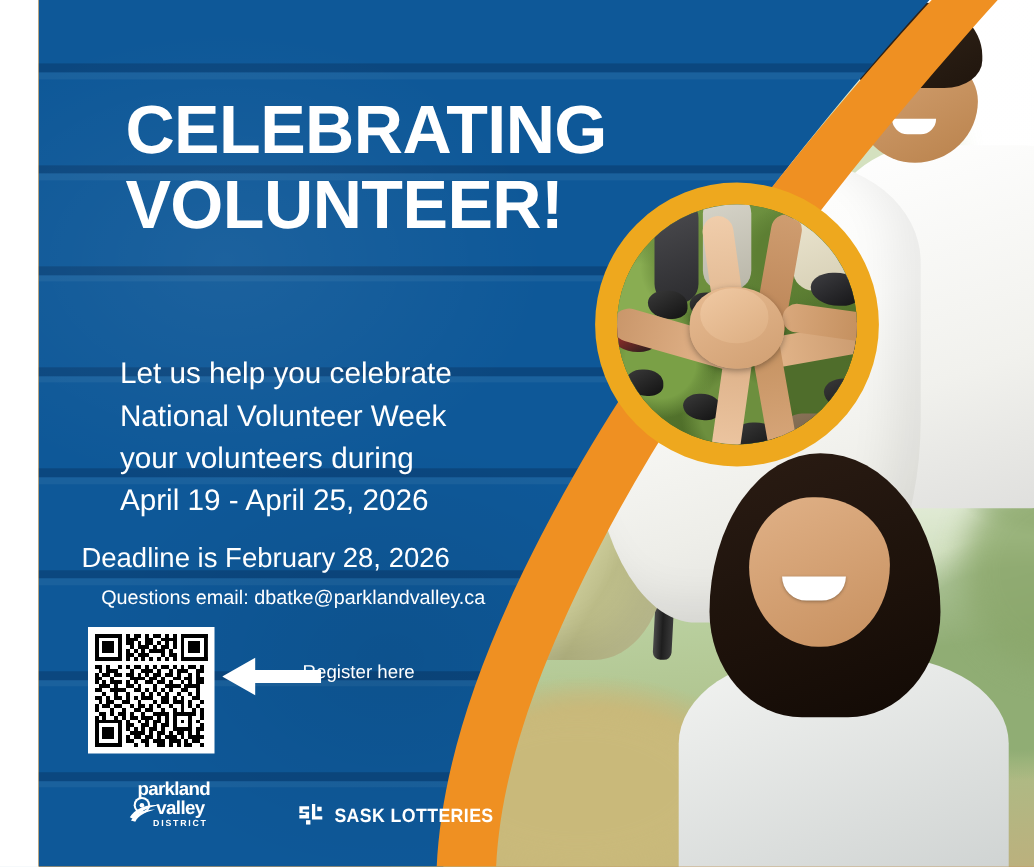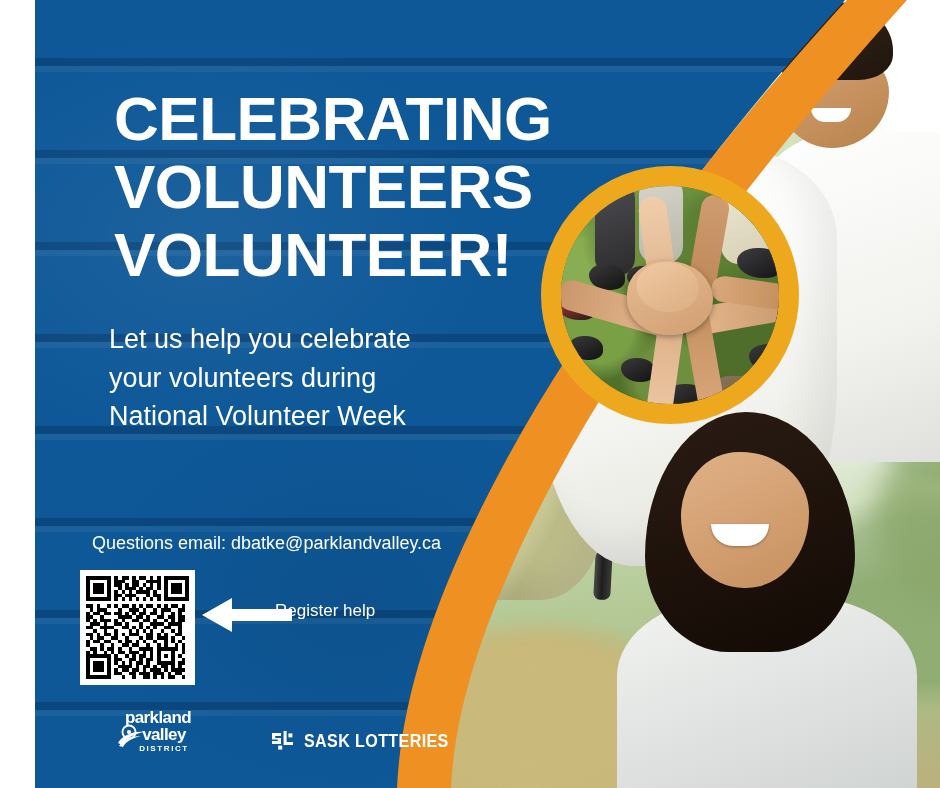--- a/index.html
+++ b/index.html
@@ -402,30 +402,31 @@
       <div class="ci-arm" style="left:130px;top:118px;width:26px;height:114px;transform:rotate(-10deg);background:linear-gradient(0deg,#d9a87c,#c3905f);"></div>
       <div class="ci-arm" style="left:150px;top:96px;width:110px;height:26px;transform:rotate(8deg);background:linear-gradient(270deg,#b9834f,#d9a87c);"></div>
 
       <div class="ci-hands"></div>
       <div class="ci-hands2"></div>
     </div>
   </div>
 
   <div class="headline">
     <div>CELEBRATING</div>
-    <div>VOLUNTEERS</div>
     <div>VOLUNTEER!</div>
   </div>
 
   <div class="body-copy">
     <div>Let us help you celebrate</div>
+    <div>National Volunteer Week</div>
     <div>your volunteers during</div>
-    <div>National Volunteer Week</div>
+    <div>April 19 - April 25, 2026</div>
   </div>
 
+  <div class="deadline">Deadline is February 28, 2026</div>
   <div class="questions">Questions email: dbatke@parklandvalley.ca</div>
 
   <div class="qr-wrap">
     <svg viewBox="0 0 29 29" shape-rendering="crispEdges">
       <rect width="29" height="29" fill="#fff"></rect>
       <g fill="#000">
 
         <rect x="0" y="0" width="7" height="1"></rect>
           <rect x="0" y="6" width="7" height="1"></rect>
         <rect x="0" y="0" width="1" height="7"></rect>
@@ -672,21 +673,21 @@
           <rect x="19" y="28" width="1" height="1"></rect>
         <rect x="23" y="28" width="2" height="1"></rect>
           <rect x="27" y="28" width="1" height="1"></rect>
       </g>
     </svg>
   </div>
 
   <svg class="arrow" viewBox="0 0 90 36">
     <path d="M0,18 L30,1 L30,12 L90,12 L90,24 L30,24 L30,35 Z" fill="#ffffff"></path>
   </svg>
-  <div class="register-here">Register help</div>
+  <div class="register-here">Register here</div>
 
 
   <div class="pvd">
     <svg viewBox="0 0 108 48">
       <text x="54" y="17" text-anchor="middle" fill="#ffffff" font-family="Liberation Sans, sans-serif" font-size="17" font-weight="700" letter-spacing="-0.6">parkland</text>
       <text x="60" y="34" text-anchor="middle" fill="#ffffff" font-family="Liberation Sans, sans-serif" font-size="17" font-weight="700" letter-spacing="-0.6">valley</text>
       <g>
         <circle cx="25" cy="26" r="7.5" fill="#ffffff"></circle>
         <circle cx="25" cy="26" r="5.6" fill="#0e5898"></circle>
         <circle cx="25" cy="26" r="2.1" fill="#ffffff"></circle>

